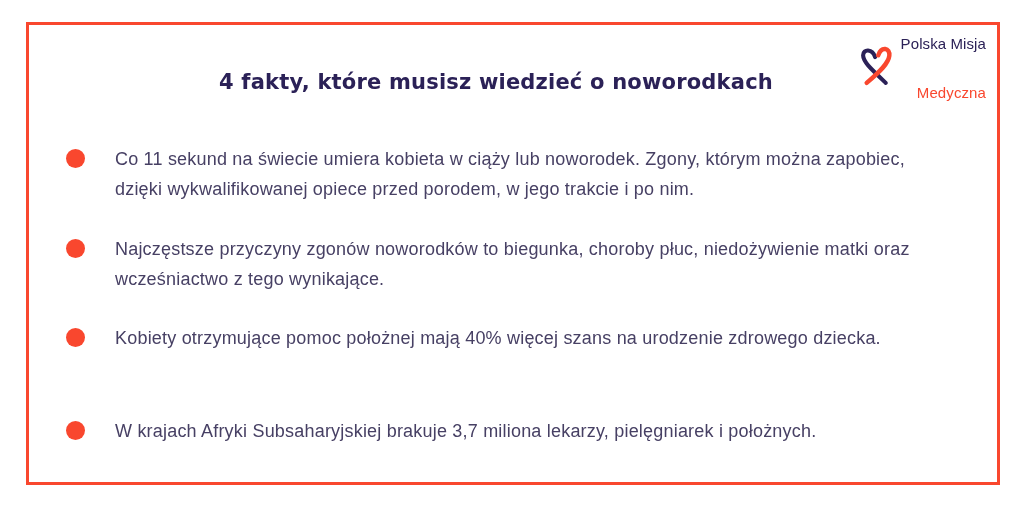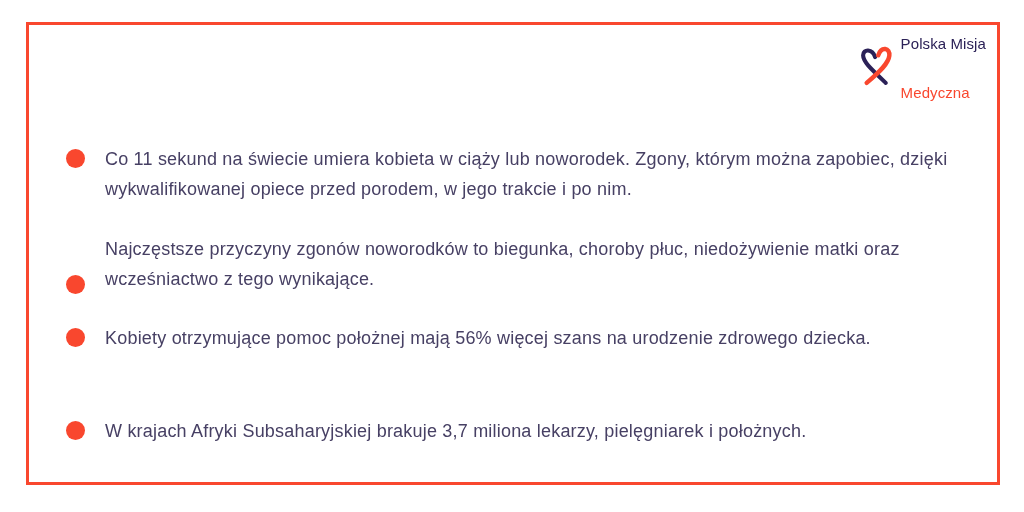--- a/index.html
+++ b/index.html
@@ -24,20 +24,21 @@
     border: 3px solid #F9472E;
     background: #ffffff;
   }
   .logo {
     position: absolute;
     top: 35px;
     right: 38px;
     display: flex;
     align-items: center;
     gap: 9px;
+    text-align: right;
   }
   .logo-icon {
     width: 32px;
     height: 42px;
   }
   .logo-text {
     font-size: 15px;
     line-height: 17px;
     font-weight: 500;
     letter-spacing: 0.1px;
@@ -55,24 +56,24 @@
     font-weight: bold;
     letter-spacing: 0.2px;
     color: #2B2157;
   }
   .fact {
     position: absolute;
     left: 66px;
     width: 890px;
     display: flex;
     align-items: flex-start;
-    gap: 20px;
+    gap: 30px;
   }
   .fact-1 { top: 144px; }
-  .fact-2 { top: 234px; align-items: flex-end; }
+  .fact-2 { top: 234px; }
   .fact-3 { top: 323px; }
   .fact-4 { top: 401px; margin-top: 15px; }
   .bullet-dot {
     flex: 0 0 auto;
     width: 19px;
     height: 19px;
     margin-top: 5px;
     border-radius: 50%;
     background: #F9472E;
   }
@@ -97,34 +98,35 @@
         <path d="M17 13 C14 3.5, 3.5 3.5, 3.5 11 C3.5 18, 11 25, 29 42" stroke="#2B2157" stroke-width="4.6" stroke-linecap="round" fill="none"></path>
         <path d="M20.5 11 C24 0.5, 34 2.5, 33 11.5 C32 20, 23 29, 7.5 42" stroke="#F9472E" stroke-width="5" stroke-linecap="round" fill="none"></path>
       </svg>
     </span>
     <span class="logo-text">
       <div class="logo-line1">Polska Misja</div>
       <div class="logo-line2">Medyczna</div>
     </span>
   </div>
 
+  <div class="title">4 fakty, które musisz wiedzieć o noworodkach</div>
 
   <div class="fact fact-1">
     <span class="bullet-dot"></span>
     <span class="fact-text">Co 11 sekund na świecie umiera kobieta w ciąży lub noworodek. Zgony, którym można zapobiec, dzięki wykwalifikowanej opiece przed porodem, w jego trakcie i po nim.</span>
   </div>
 
   <div class="fact fact-2">
     <span class="bullet-dot"></span>
     <span class="fact-text">Najczęstsze przyczyny zgonów noworodków to biegunka, choroby płuc, niedożywienie matki oraz wcześniactwo z tego wynikające.</span>
   </div>
 
   <div class="fact fact-3">
     <span class="bullet-dot"></span>
-    <span class="fact-text">Kobiety otrzymujące pomoc położnej mają 56% więcej szans na urodzenie zdrowego dziecka.</span>
+    <span class="fact-text">Kobiety otrzymujące pomoc położnej mają 40% więcej szans na urodzenie zdrowego dziecka.</span>
   </div>
 
   <div class="fact fact-4">
     <span class="bullet-dot"></span>
     <span class="fact-text">W krajach Afryki Subsaharyjskiej brakuje 3,7 miliona lekarzy, pielęgniarek i położnych.</span>
   </div>
 
 </div>
 
 </body></html>

